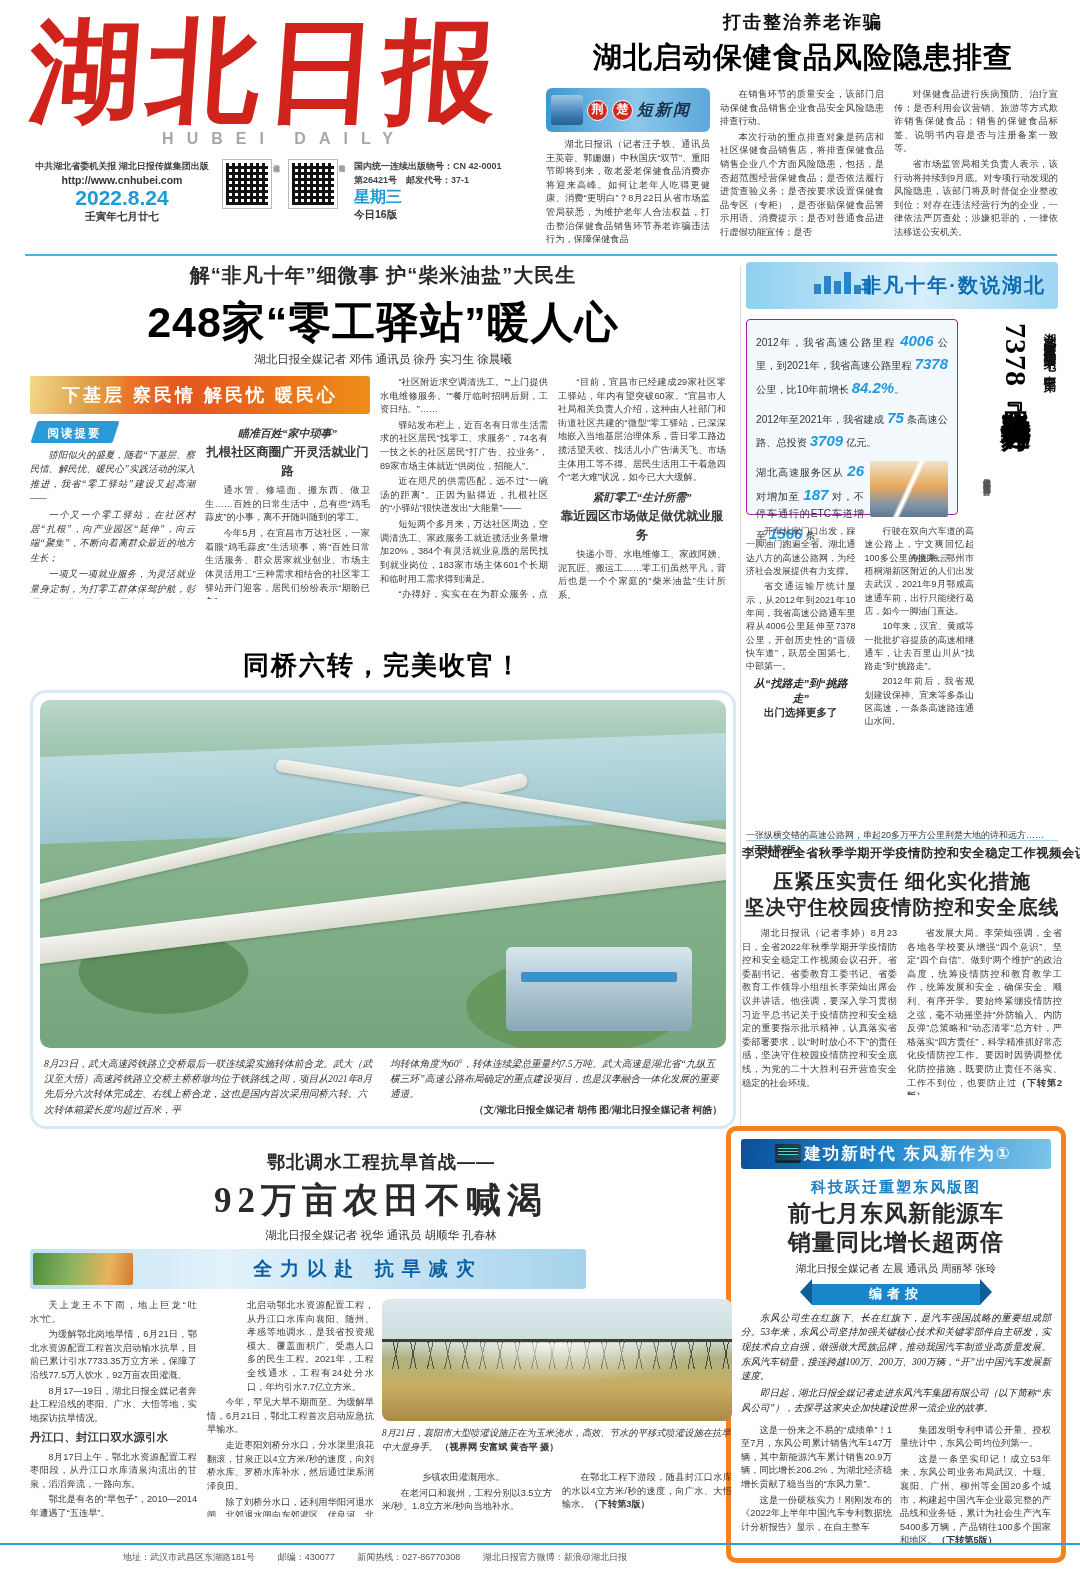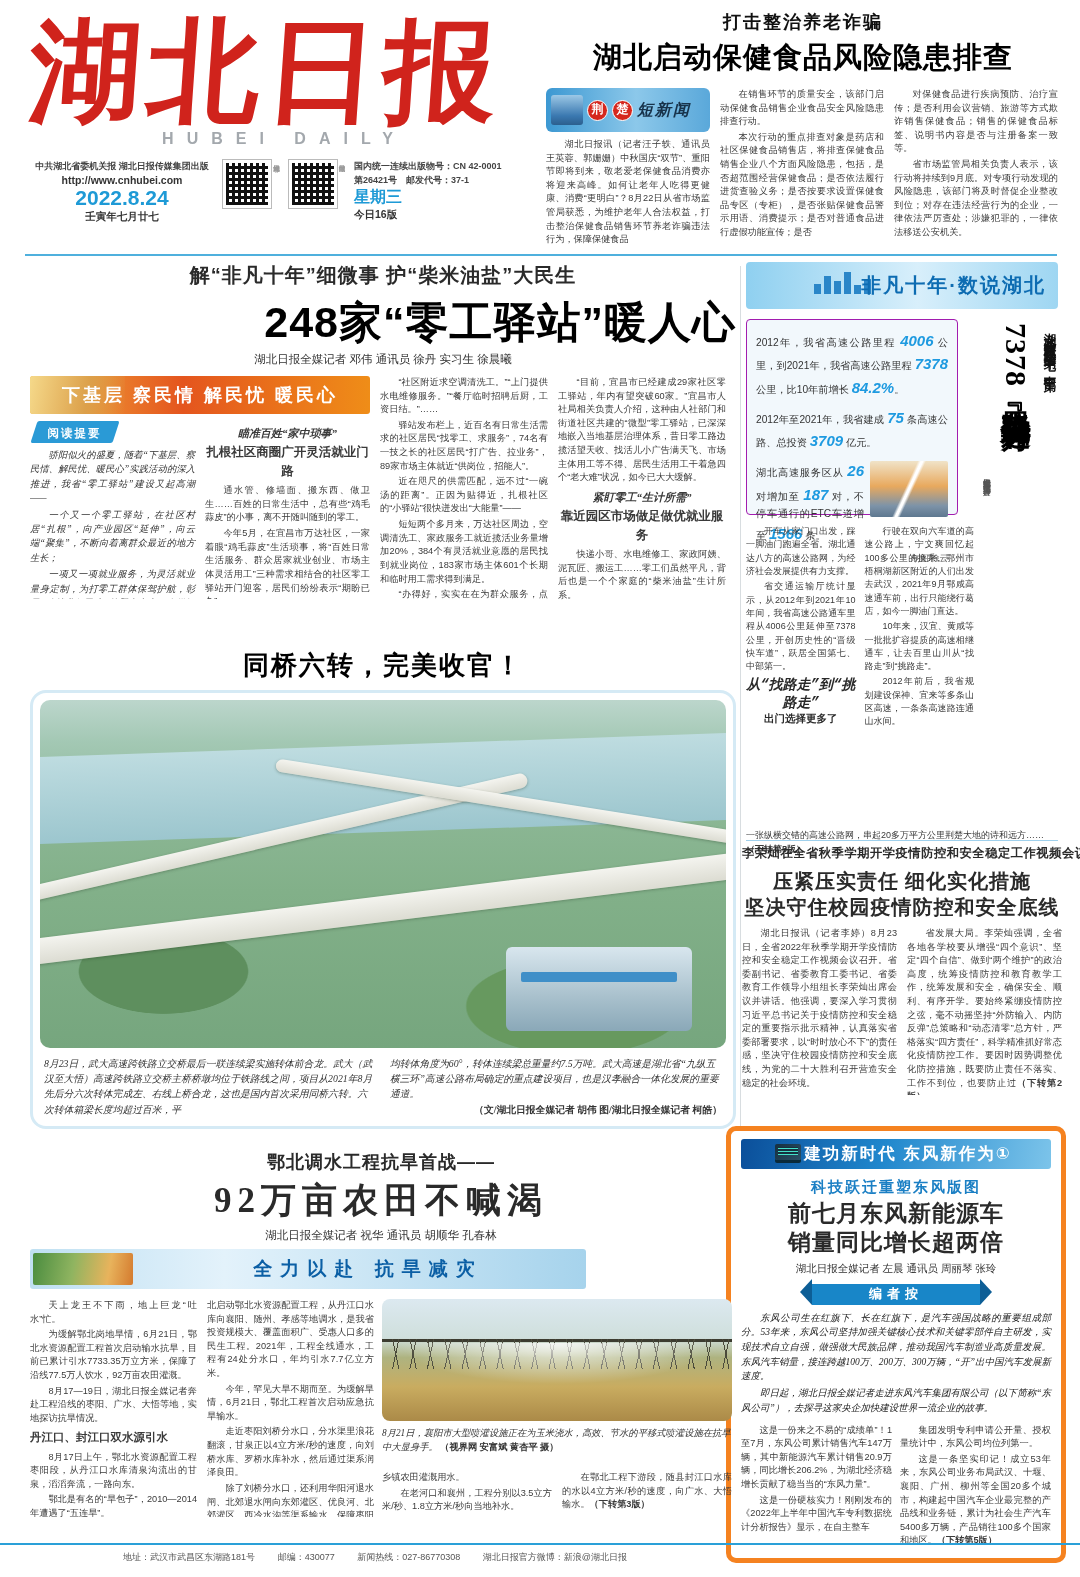--- a/index.html
+++ b/index.html
@@ -1,19 +1,19 @@
 <!DOCTYPE html>
 <html><head>
 <meta charset="utf-8">
 <style>
   html,body{margin:0;padding:0;background:#dfe3e6;}
   .page{position:relative;width:1080px;height:1577px;margin:0 auto;background:#fff;overflow:hidden;
         font-family:"Liberation Sans","DejaVu Sans",sans-serif;color:#2a2a2a;}
   p{margin:0 0 2px 0;text-indent:2em;text-align:justify;}
-  .noind{text-indent:0;}
+  .noind{text-indent:0;margin-left:40px;}
   
   .masthead{position:absolute;left:30px;top:14px;width:508px;}
   .logo-cn{font-family:"DejaVu Serif","Liberation Serif",serif;font-weight:900;color:#d0231c;
            font-size:112px;line-height:1.02;letter-spacing:6px;transform:skewX(-4deg);white-space:nowrap;}
   .logo-en{color:#a3a8ad;font-size:16px;letter-spacing:13px;text-align:center;margin-top:2px;font-weight:600;}
   .mast-info{display:flex;gap:9px;margin-top:12px;align-items:flex-start;}
   .mi-left{width:190px;text-align:center;}
   .mi-right{width:190px;text-align:left;}
   .mi-small{font-size:9px;color:#444;font-weight:bold;line-height:1.5;}
   .mi-url{font-size:10.5px;color:#333;font-weight:bold;}
@@ -42,21 +42,21 @@
   .jcl{height:44px;border-radius:6px;background:linear-gradient(90deg,#3c98d2,#8cc8ea 55%,#5aa8da);
        display:flex;align-items:center;gap:4px;padding:0 5px;margin-bottom:6px;}
   .jc-photo{width:32px;height:30px;border-radius:3px;background:linear-gradient(180deg,#9cc8e6,#3a78b0 70%,#2c5f8e);}
   .jc-circle{width:19px;height:19px;border-radius:50%;background:#d5281e;color:#fff;font-size:12px;font-weight:bold;
              display:flex;align-items:center;justify-content:center;border:1px solid #fff;flex:0 0 auto;}
   .jc-tag{font-size:16px;font-weight:900;font-style:italic;color:#17324a;letter-spacing:2px;
           font-family:"Liberation Serif",serif;text-align:center;}
   
   .gig{position:absolute;left:30px;top:262px;width:706px;}
   .gig-kicker{text-align:center;font-size:20px;font-weight:900;letter-spacing:1px;}
-  .gig-head{text-align:right;font-size:43px;font-weight:900;letter-spacing:1px;color:#000;margin-top:5px;white-space:nowrap;}
+  .gig-head{text-align:center;font-size:43px;font-weight:900;letter-spacing:1px;color:#000;margin-top:5px;white-space:nowrap;}
   .gig-cols{margin-top:9px;height:230px;}
   .campaign{height:38px;border-radius:3px;position:relative;overflow:hidden;margin-bottom:7px;
             background:linear-gradient(90deg,#f2b13e,#e4551e 45%,#ef8d18);
             display:flex;align-items:center;justify-content:center;}
   .campaign::before{content:"";position:absolute;left:0;top:0;bottom:0;width:95px;
             background:linear-gradient(100deg,#f5d98a,#dca04a 60%,rgba(220,160,74,0));}
   .campaign span{position:relative;color:#fff;font-size:18px;font-weight:900;letter-spacing:3px;}
   .sumtag{display:inline-block;background:#2a9ad6;transform:skewX(-18deg);padding:2px 14px;border-radius:2px;margin:0 0 5px 4px;}
   .sumtag span{display:inline-block;transform:skewX(18deg);color:#fff;font-size:11.5px;font-weight:bold;letter-spacing:2px;}
   .summary{font-family:"Liberation Serif",serif;font-style:italic;font-size:9.3px;line-height:1.55;color:#333;}
@@ -81,21 +81,21 @@
                  linear-gradient(180deg,#f0e3c8,#e8a95e 45%,#7d93a8 80%,#5e7890);}
   .statcredit{clear:both;text-align:right;font-size:8.5px;color:#555;}
   .vblock{position:absolute;right:0;top:14px;height:512px;writing-mode:vertical-rl;}
   .vkick{font-size:12.5px;font-weight:bold;letter-spacing:2px;color:#111;margin-left:5px;}
   .vmain{font-size:30px;font-weight:900;font-family:"Liberation Serif",serif;letter-spacing:1px;color:#000;margin-left:4px;}
   .vby{font-size:7.8px;color:#555;padding-top:150px;}
   .decade-text{position:absolute;left:0;top:216px;width:228px;height:296px;overflow:hidden;
                column-count:2;column-gap:9px;}
   .decade-text p{font-size:9px;line-height:1.48;color:#3a3a3a;}
   .decade-sub{text-align:center;text-indent:0;margin:3px 0;}
-  .decade-sub .sk{font-family:Liberation Mono, monospace;font-style:italic;font-weight:bold;font-size:14px;display:block;}
+  .decade-sub .sk{font-family:Liberation Serif, serif;font-style:italic;font-weight:bold;font-size:11px;display:block;}
   .decade-sub .sh{font-weight:900;font-size:10.5px;display:block;}
   .decade-last{position:absolute;left:0;top:520px;width:100%;font-size:9px;line-height:1.5;color:#3a3a3a;}
   
   .bridge{position:absolute;left:30px;top:648px;width:706px;}
   .bridge-title{text-align:center;font-size:26px;font-weight:900;letter-spacing:2px;color:#000;}
   .photo-card{border:3px solid #d5eaf5;border-radius:16px;padding:7px;margin-top:7px;background:#fff;}
   .bphoto{height:348px;border-radius:10px;position:relative;overflow:hidden;
       background:radial-gradient(140px 70px at 18% 78%,#5e8f5e 0 60%,rgba(0,0,0,0) 61%),
                  radial-gradient(180px 80px at 78% 88%,#67995f 0 60%,rgba(0,0,0,0) 61%),
                  linear-gradient(180deg,#bcd6cc 0%,#a3c8b4 12%,#8cb795 32%,#82b089 55%,#76a67e 100%);}

